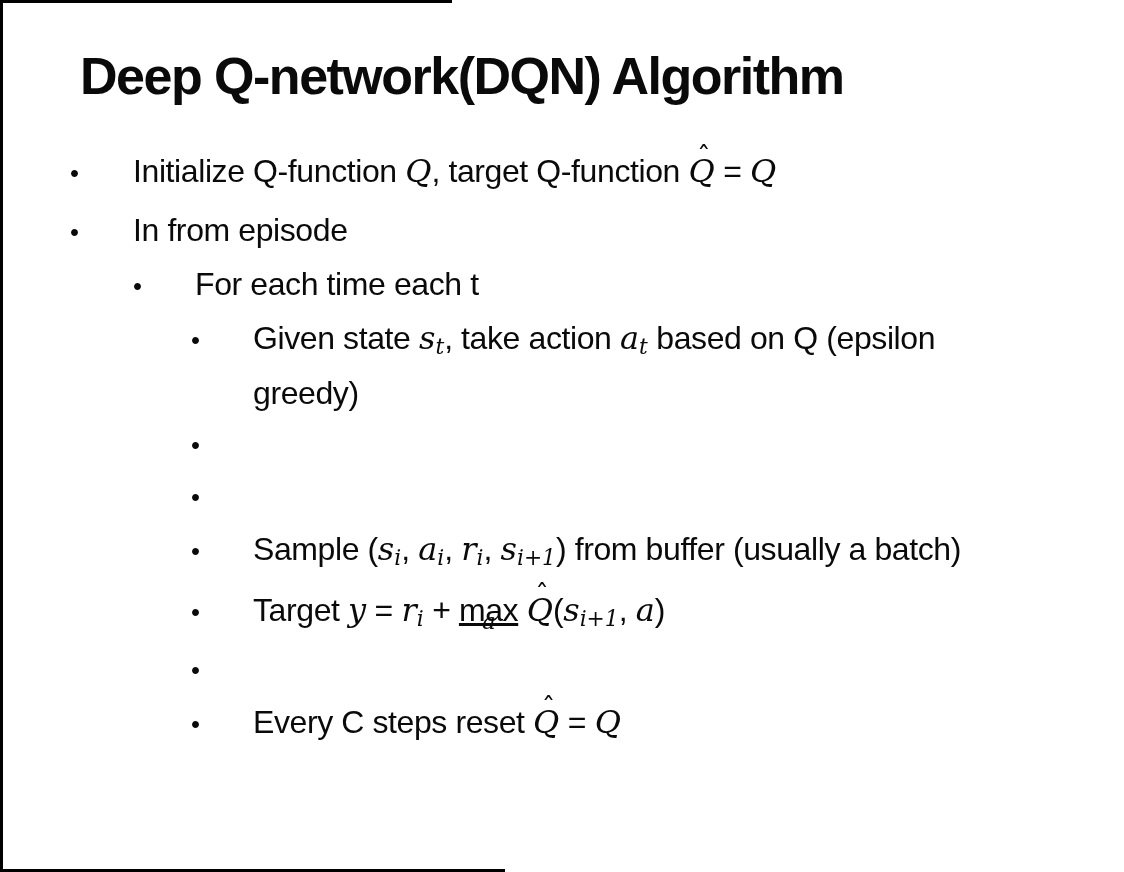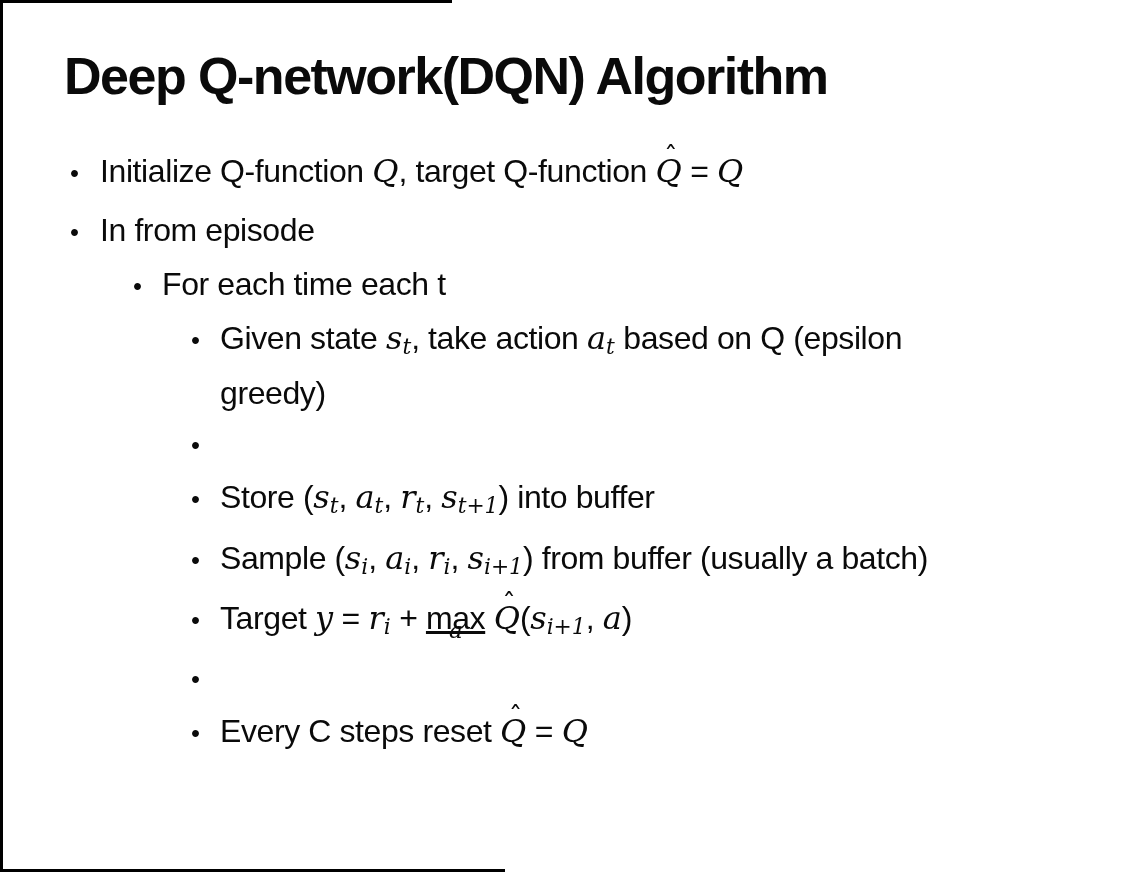--- a/index.html
+++ b/index.html
@@ -8,36 +8,36 @@
     overflow:hidden; color:#0a0a0a;
     font-family:"Liberation Sans", sans-serif;
   }
   
   .edge { position:absolute; background:#000000; }
   .edge-left   { left:0; top:0; width:3px; height:872px; }
   .edge-top    { left:0; top:0; width:452px; height:3px; }
   .edge-bottom { left:0; bottom:0; width:505px; height:3px; }
 
   .title {
-    position:absolute; left:64px; top:48px; margin:0;
+    position:absolute; left:80px; top:48px; margin:0;
     font-size:52px; font-weight:700; letter-spacing:-1.5px;
     line-height:1.1; color:#0a0a0a; white-space:nowrap;
   }
   .bullets {
     position:absolute; left:0; top:148px; right:16px;
   }
   .li { display:flex; align-items:baseline; font-size:32px; letter-spacing:-0.4px;
         line-height:46px; margin-top:6px; }
   .li.l1 { padding-left:70px;  margin-top:11px; }
   .li.l2 { padding-left:133px; }
   .li.l3 { padding-left:191px; }
   .li:first-child { margin-top:0; }
   .marker { flex:0 0 auto; width:30px; font-size:0.8em; }
   .li.l2 .marker, .li.l3 .marker { width:29px; }
-  .content { flex:1 1 auto; }
+  .content { flex:1 1 auto;margin-left:33px; }
 
   
   .mvar { font-family:"DejaVu Serif", serif; font-style:italic; letter-spacing:0; }
   .msub { font-family:"DejaVu Serif", serif; font-style:italic;
           font-size:0.68em; vertical-align:-0.22em; letter-spacing:0; }
   .mhat { position:relative; display:inline-block; }
   .mhat-accent { position:absolute; left:58%; top:-0.52em; transform:translateX(-50%);
                  font-style:normal; font-size:0.85em;
                  font-family:"DejaVu Sans", sans-serif; }
   .mlim { position:relative; display:inline-block;text-decoration:underline; }
@@ -70,21 +70,20 @@
       </div>
       <div class="li l3">
         <span class="marker">•</span>
         <span class="content">Given state <span class="mvar">s</span><span class="msub">t</span>, take action <span class="mvar">a</span><span class="msub">t</span> based on Q (epsilon<br>greedy)</span>
       </div>
       <div class="li l3">
         <span class="marker">•</span>
       </div>
       <div class="li l3">
         <span class="marker">•</span>
-        <span class="content">Store (<span class="mvar">s</span><span class="msub">t</span>, <span class="mvar">a</span><span class="msub">t</span>, <span class="mvar">r</span><span class="msub">t</span>, <span class="mvar">s</span><span class="msub">t+1</span>) into buffer</span>
       </div>
       <div class="li l3">
         <span class="marker">•</span>
         <span class="content">Sample (<span class="mvar">s</span><span class="msub">i</span>, <span class="mvar">a</span><span class="msub">i</span>, <span class="mvar">r</span><span class="msub">i</span>, <span class="mvar">s</span><span class="msub">i+1</span>) from buffer (usually a batch)</span>
       </div>
       <div class="li l3">
         <span class="marker">•</span>
         <span class="content">Target <span class="mvar">y</span> = <span class="mvar">r</span><span class="msub">i</span> + <span class="mlim">max<span class="mlim-under">a</span></span> <span class="mhat"><span class="mhat-accent">ˆ</span><span class="mvar">Q</span></span>(<span class="mvar">s</span><span class="msub">i+1</span>, <span class="mvar">a</span>)</span>
       </div>
       <div class="li l3">

